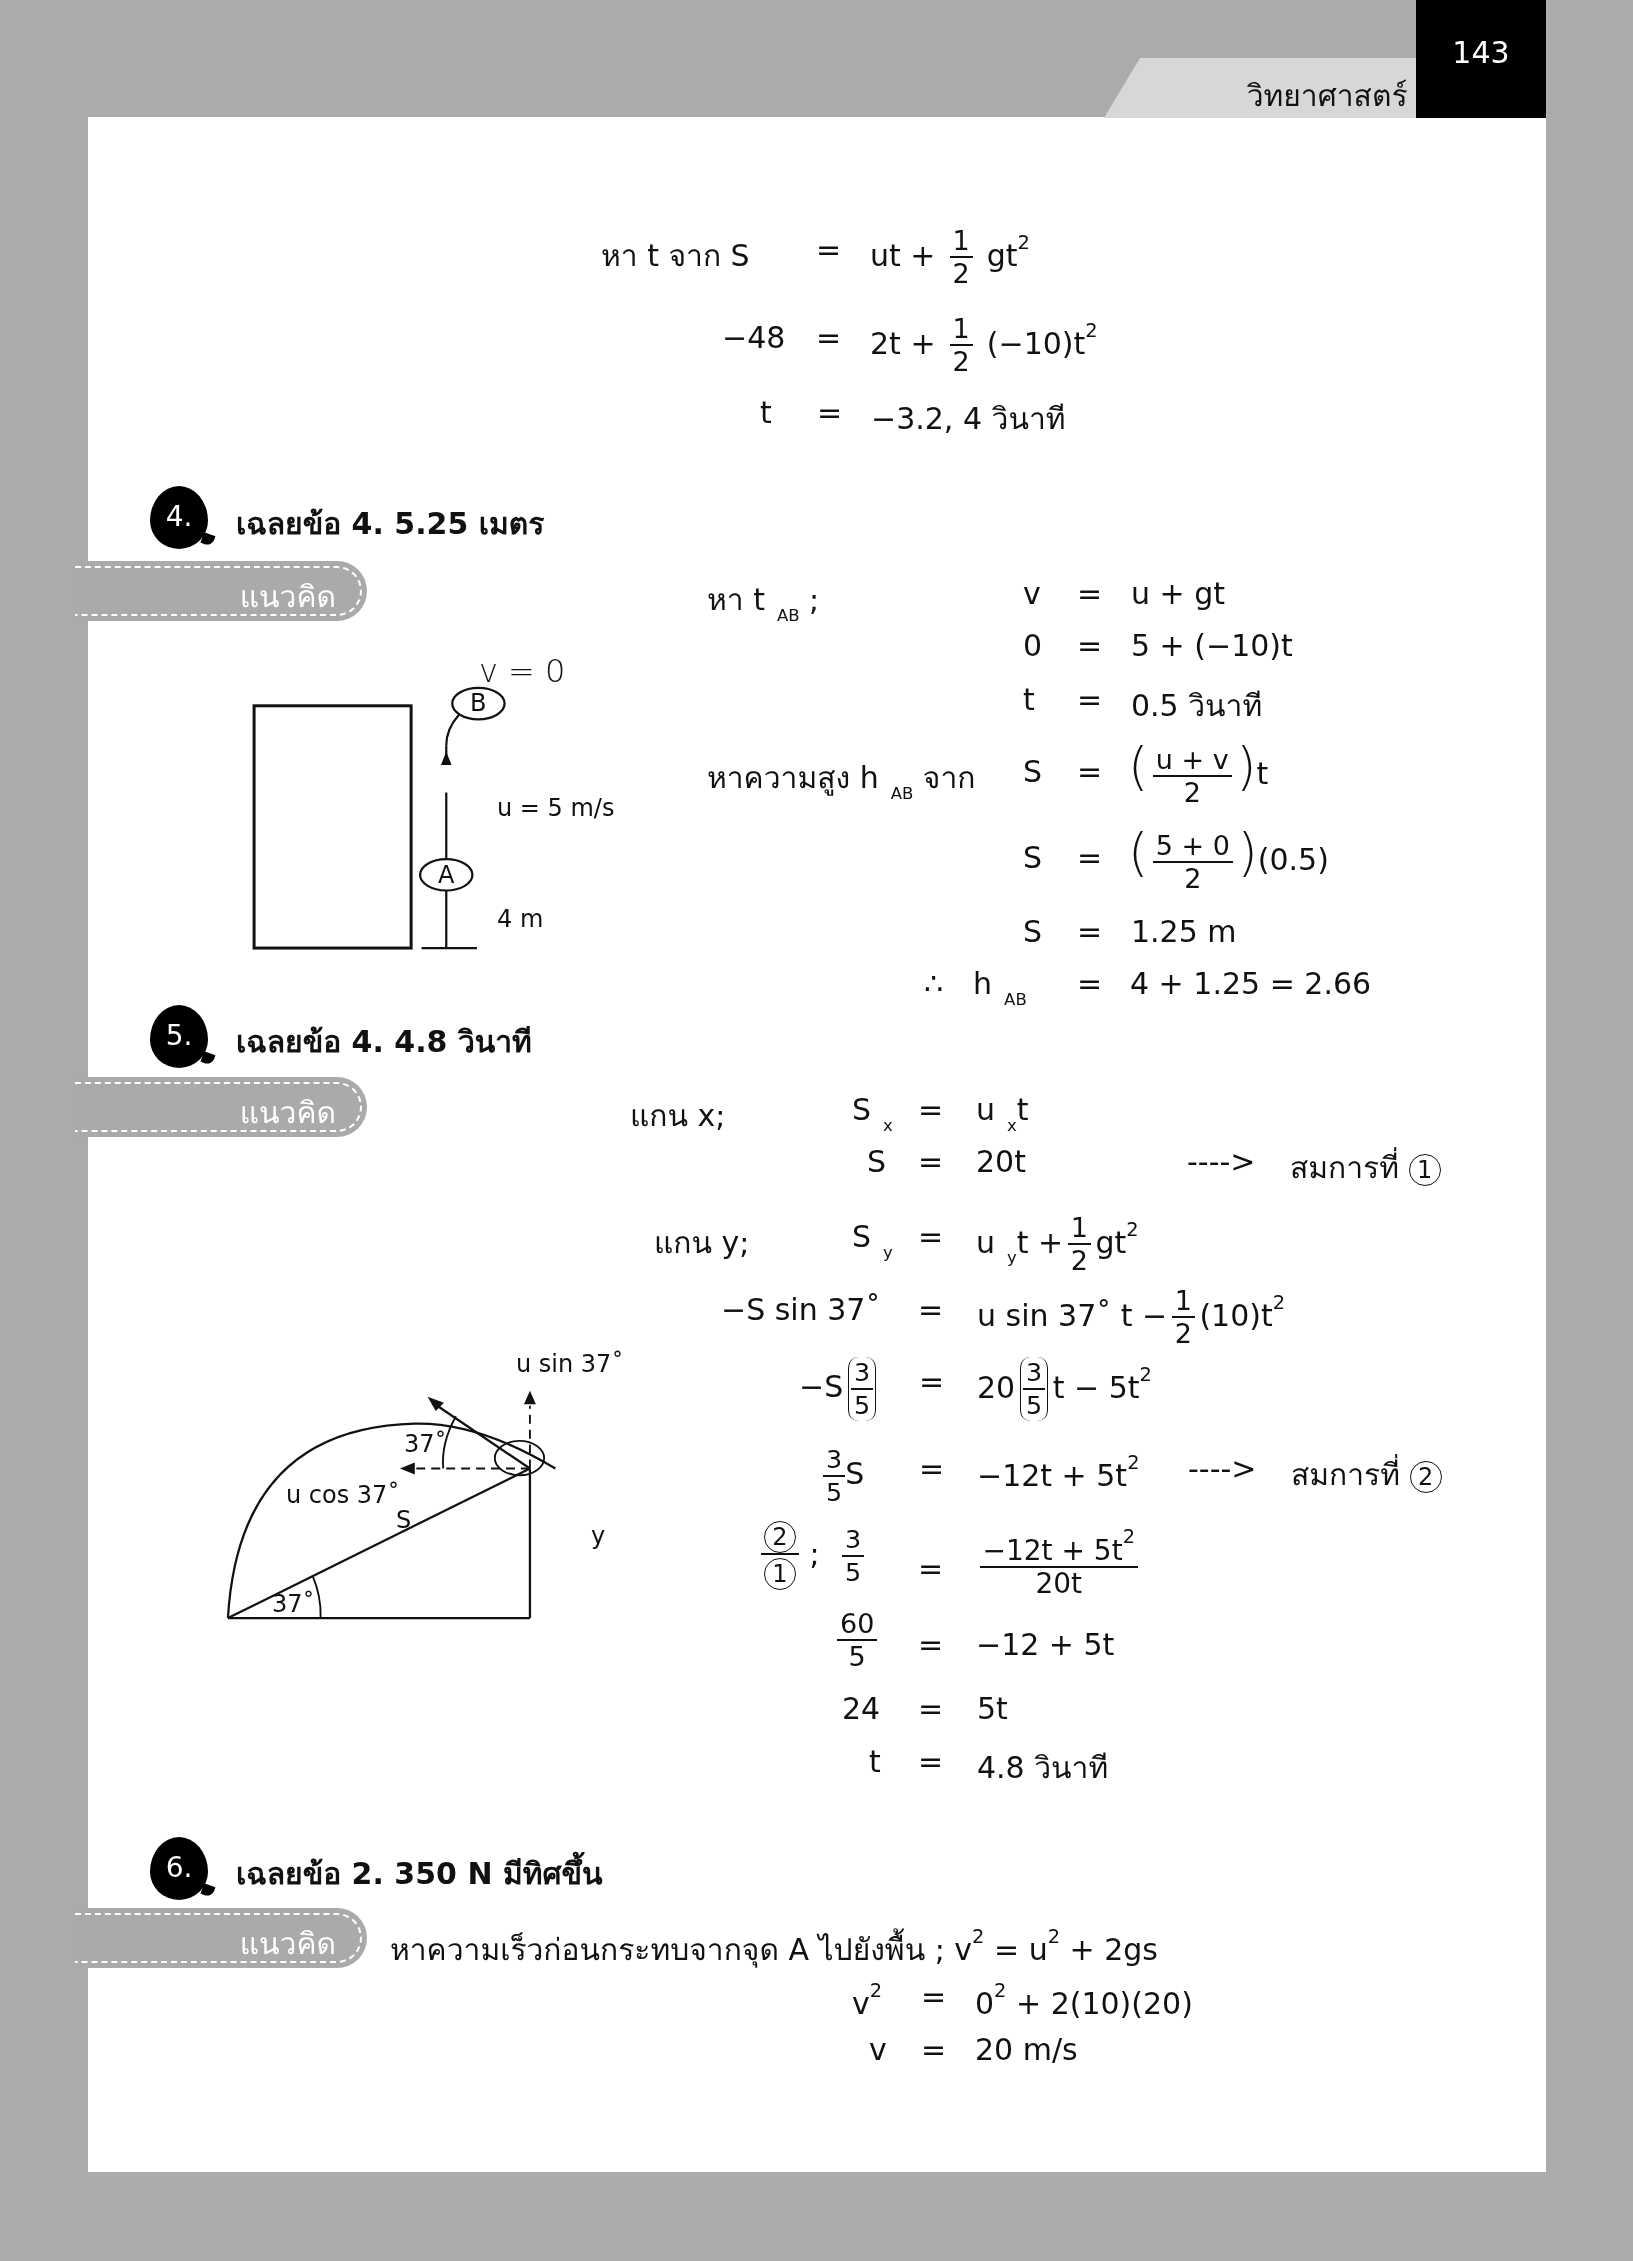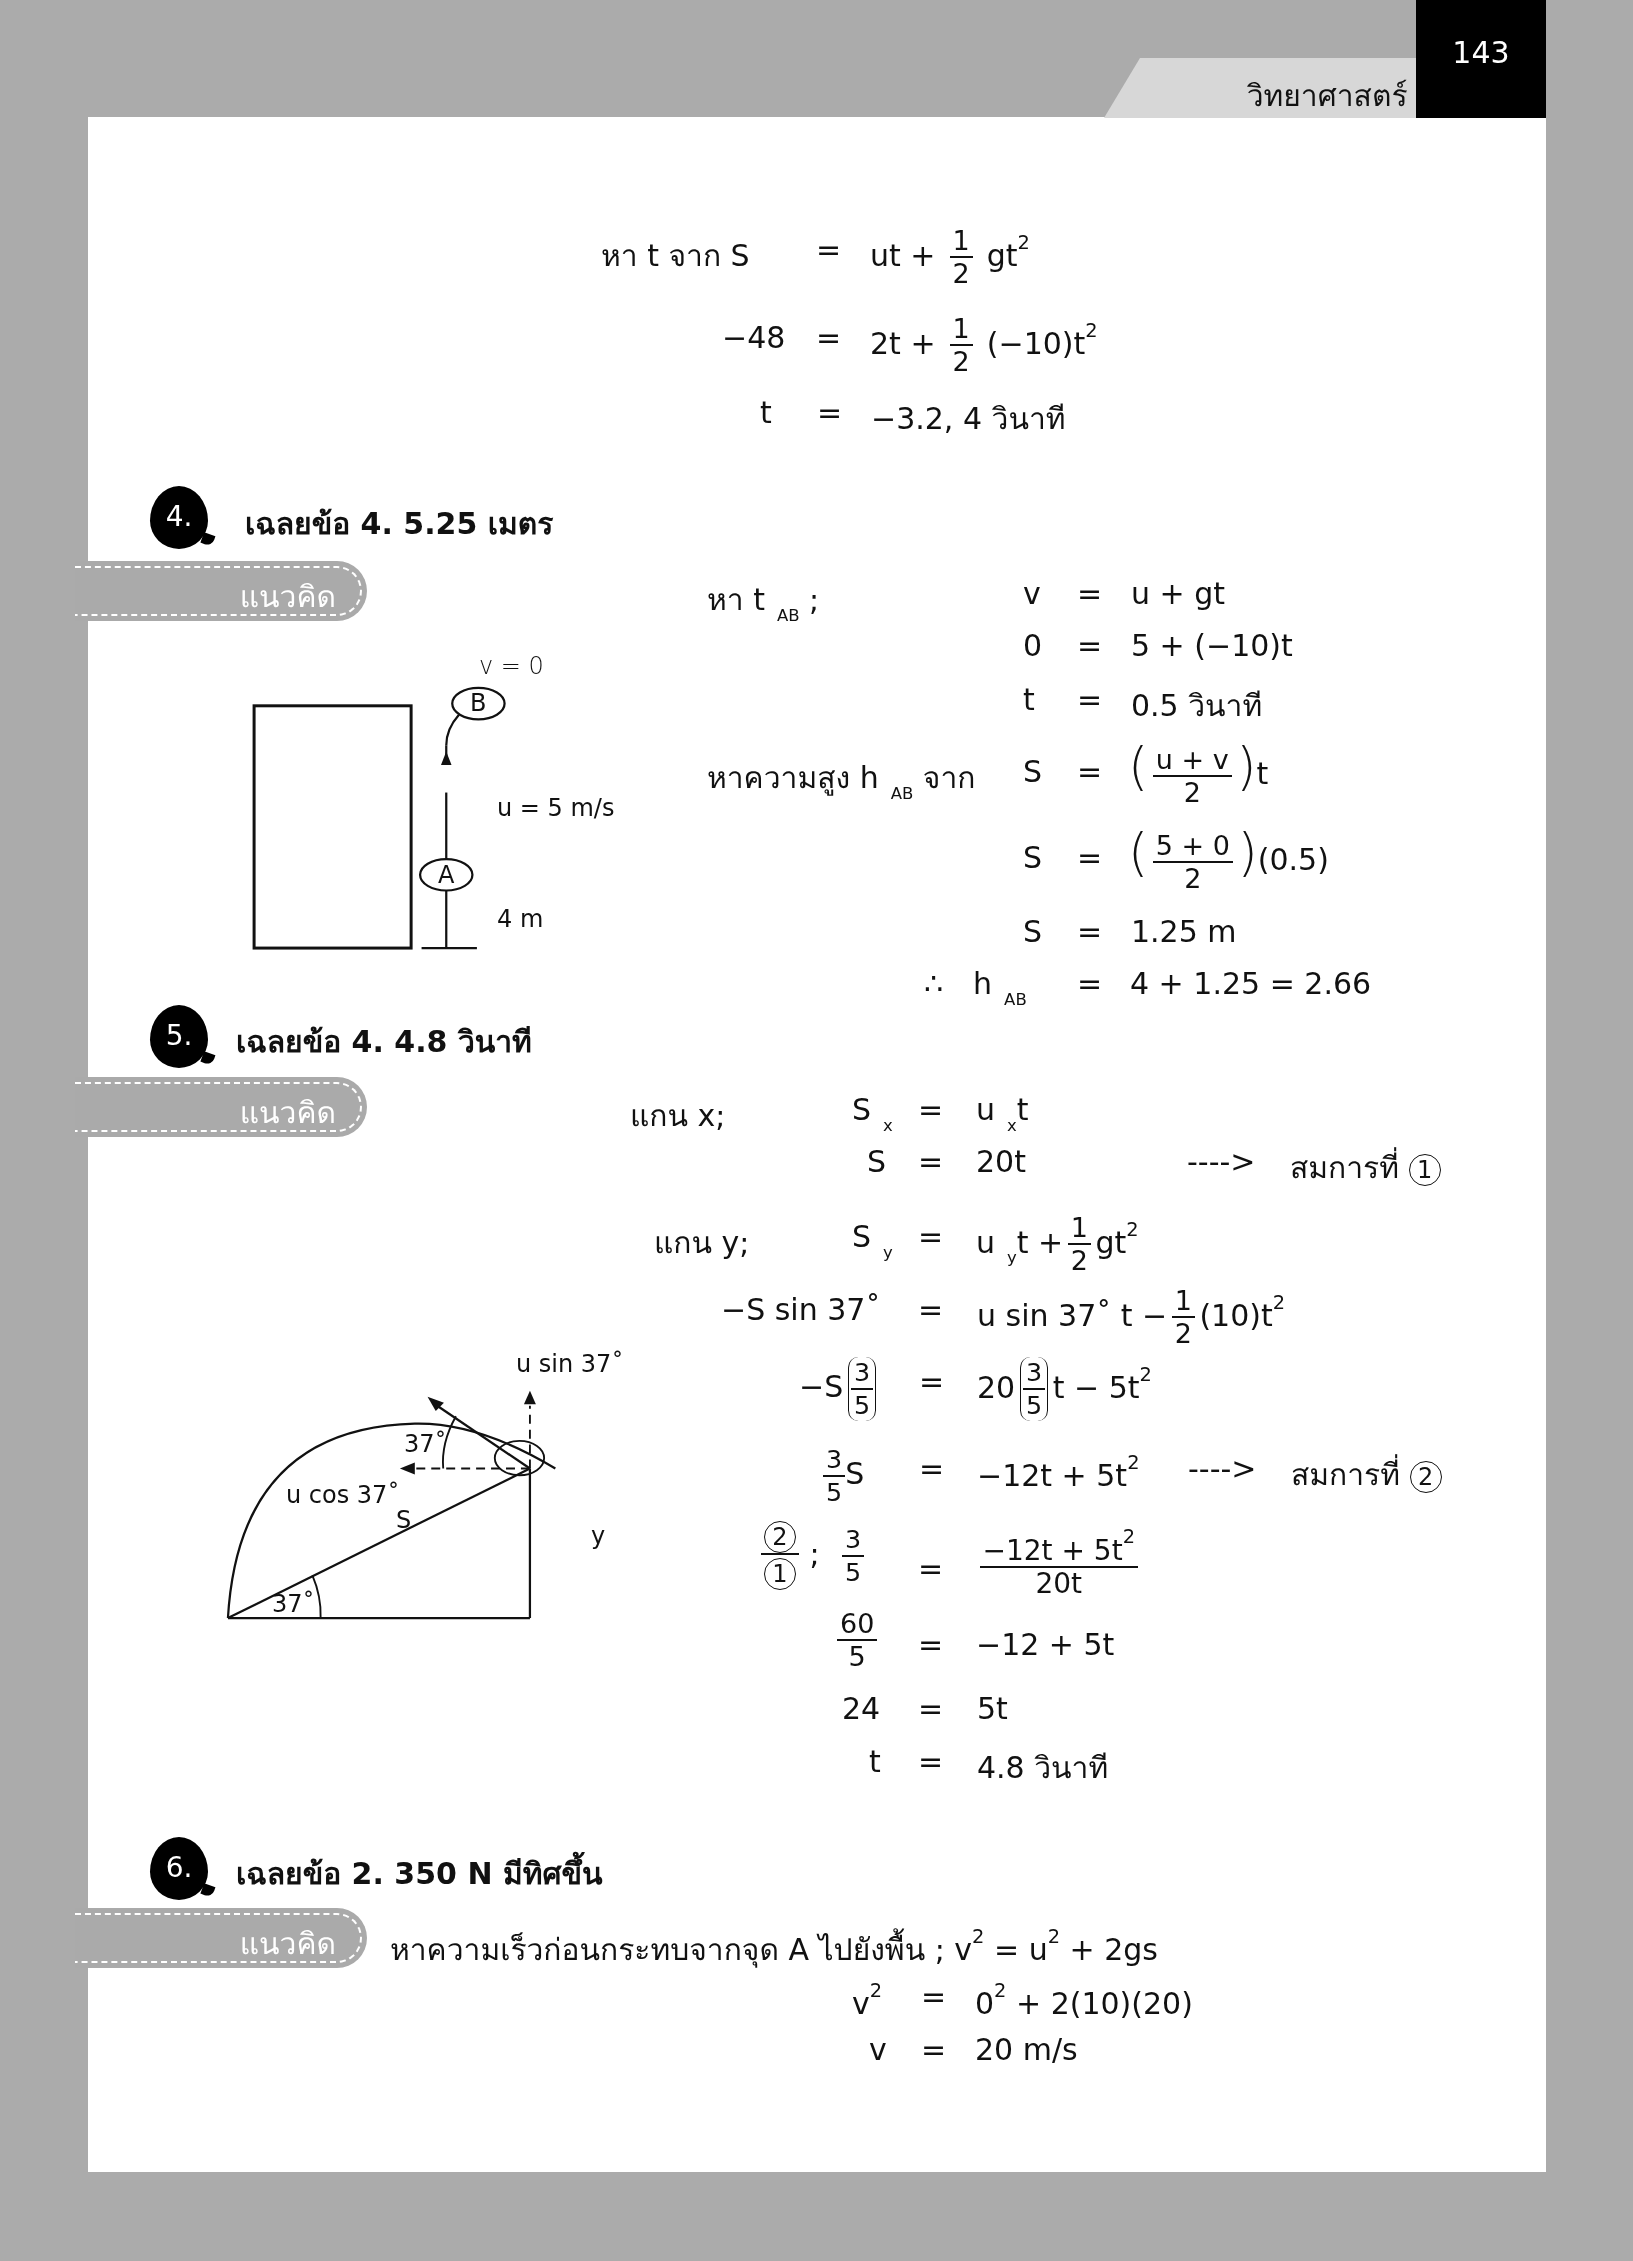--- a/index.html
+++ b/index.html
@@ -58,37 +58,37 @@
   </div>
   <div class="eq" style="left:760px;top:395px;">
     <span>t</span>
     <span style="position:absolute;left:57px;">=</span>
     <span style="position:absolute;left:111px;">−3.2, 4 วินาที</span>
   </div>
 </div>
 
 <div>
   <div class="bub" style="left:150px;top:486px;">4.</div>
-  <div class="abs sec-title" style="left:245px;top:500px;">เฉลยข้อ 4. 5.25 เมตร</div>
+  <div class="abs sec-title" style="left:236px;top:500px;">เฉลยข้อ 4. 5.25 เมตร</div>
   <div class="concept" style="top:561px;">
     <div class="dash"></div>
     <span class="lbl">แนวคิด</span>
   </div>
 
   <svg class="abs" style="left:224px;top:643px;" width="449" height="329" viewBox="0 0 600 440">
     <rect x="40" y="84" width="210" height="324" fill="none" stroke="#111" stroke-width="4"></rect>
     <line x1="264" y1="408" x2="338" y2="408" stroke="#111" stroke-width="3"></line>
     <line x1="297" y1="408" x2="297" y2="200" stroke="#111" stroke-width="3"></line>
     <polygon points="290,163 304,163 297,145" fill="#111"></polygon>
     <line x1="297" y1="160" x2="297" y2="137" stroke="#111" stroke-width="3"></line>
     <path d="M297,137 Q297,115 314,96" fill="none" stroke="#111" stroke-width="3"></path>
     <ellipse cx="340" cy="81" rx="35" ry="21" fill="#fff" stroke="#111" stroke-width="3"></ellipse>
     <ellipse cx="297" cy="310" rx="35" ry="21" fill="#fff" stroke="#111" stroke-width="3"></ellipse>
   </svg>
-  <span class="abs t" style="left:479px;top:652px;font-size:24px;">v = 0</span>
+  <span class="abs t" style="left:479px;top:652px;font-size:32px;">v = 0</span>
   <span class="abs" style="left:470px;top:689px;font-size:24px;">B</span>
   <span class="abs" style="left:438px;top:861px;font-size:24px;">A</span>
   <span class="abs" style="left:497px;top:794px;font-size:24px;">u = 5 m/s</span>
   <span class="abs" style="left:497px;top:905px;font-size:24px;">4 m</span>
 
   <div class="eq" style="left:707px;top:576px;"><span>หา t</span><span class="sub">AB</span> <span>;</span></div>
   <div class="eq" style="left:1023px;top:576px;"><span>v</span><span style="position:absolute;left:54px;">=</span><span style="position:absolute;left:108px;">u + gt</span></div>
   <div class="eq" style="left:1023px;top:628px;"><span>0</span><span style="position:absolute;left:54px;">=</span><span style="position:absolute;left:108px;">5 + (−10)t</span></div>
   <div class="eq" style="left:1023px;top:682px;"><span>t</span><span style="position:absolute;left:54px;">=</span><span style="position:absolute;left:108px;">0.5 วินาที</span></div>
   <div class="eq" style="left:707px;top:754px;"><span>หาความสูง h</span><span class="sub">AB</span> <span>จาก</span></div>

